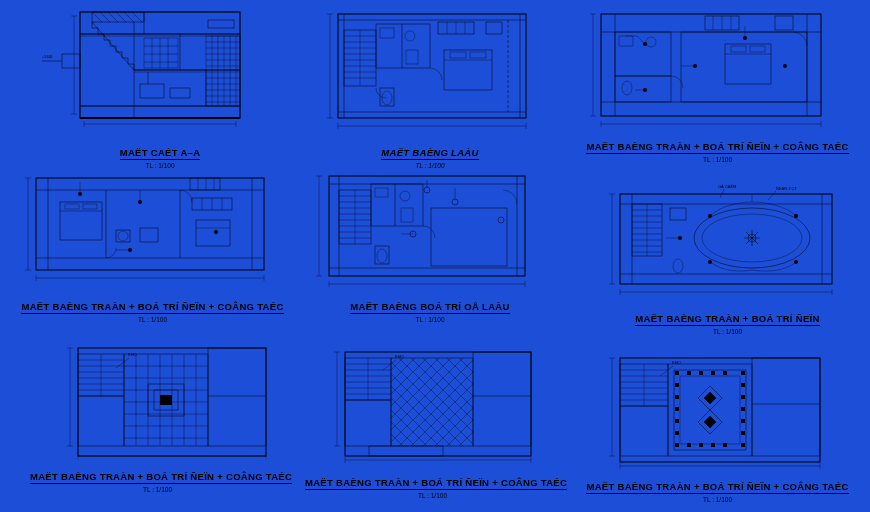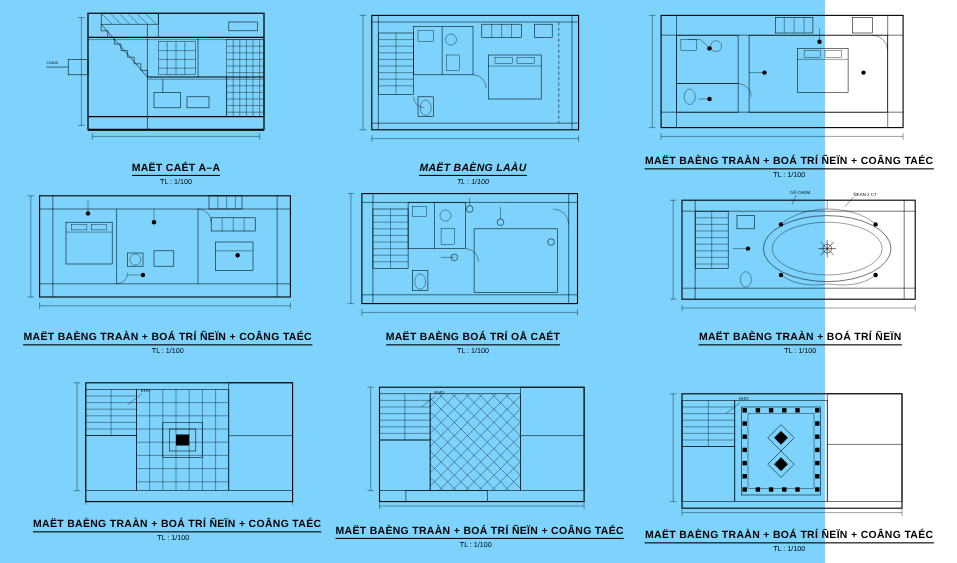--- a/index.html
+++ b/index.html
@@ -1,17 +1,17 @@
 <!DOCTYPE html>
 <html><head>
 <meta charset="utf-8">
 <style>
   html,body{margin:0;padding:0;background:#ffffff;}
   body{width:870px;height:512px;overflow:hidden;font-family:"Liberation Sans",sans-serif;}
-  .sheet{position:relative;width:750px;height:512px;background:#7dd3fc;}
+  .sheet{position:relative;width:870px;height:512px;background:#1d4ed8;}
   .cell{position:absolute;}
   .caption{position:absolute;text-align:center;width:100%;}
   .cap-title{font-size:9.5px;font-weight:bold;color:#000;letter-spacing:.3px;white-space:nowrap;display:inline-block;border-bottom:1px solid #000;padding-bottom:1px;}
   .cap-sub{font-size:6.5px;color:#000;margin-top:2px;white-space:nowrap;}
   .capwrap{width:100%;text-align:center;}
   svg{display:block;}
   .thin{stroke:#000;stroke-width:.5;fill:none;}
   .med{stroke:#000;stroke-width:1;fill:none;}
   .thick{stroke:#000;stroke-width:1.8;fill:none;}
   .hair{stroke:#000;stroke-width:.35;fill:none;}
@@ -357,26 +357,26 @@
       <g class="hair">
         <line x1="24" y1="116" x2="220" y2="116"></line>
         <line x1="24" y1="113" x2="24" y2="119"></line>
         <line x1="220" y1="113" x2="220" y2="119"></line>
         <line x1="14" y1="8" x2="14" y2="108"></line>
         <line x1="11" y1="8" x2="17" y2="8"></line>
         <line x1="11" y1="108" x2="17" y2="108"></line>
       </g>
     </svg>
     <div class="caption" style="top:128px;">
-      <div class="capwrap"><span class="cap-title">MAËT BAÈNG BOÁ TRÍ OÅ CAÉT</span></div>
-      <div class="cap-sub">TL : 1/100</div>
-    </div>
-  </div>
-
-  <div class="cell" style="left:600px;top:168px;width:255px;height:150px;">
+      <div class="capwrap"><span class="cap-title">MAËT BAÈNG BOÁ TRÍ OÅ LAÀU</span></div>
+      <div class="cap-sub">TL : 1/100</div>
+    </div>
+  </div>
+
+  <div class="cell" style="left:600px;top:180px;width:255px;height:150px;">
     <svg width="255" height="128" viewBox="0 0 255 128">
       <rect x="20" y="14" width="212" height="90" class="med"></rect>
       <line x1="20" y1="24" x2="232" y2="24" class="thin"></line>
       <line x1="20" y1="94" x2="232" y2="94" class="thin"></line>
       <line x1="32" y1="14" x2="32" y2="104" class="thin"></line>
       <line x1="222" y1="14" x2="222" y2="104" class="thin"></line>
 
       <rect x="32" y="24" width="30" height="52" class="thin"></rect>
       <g class="hair">
         <line x1="32" y1="30" x2="62" y2="30"></line>

